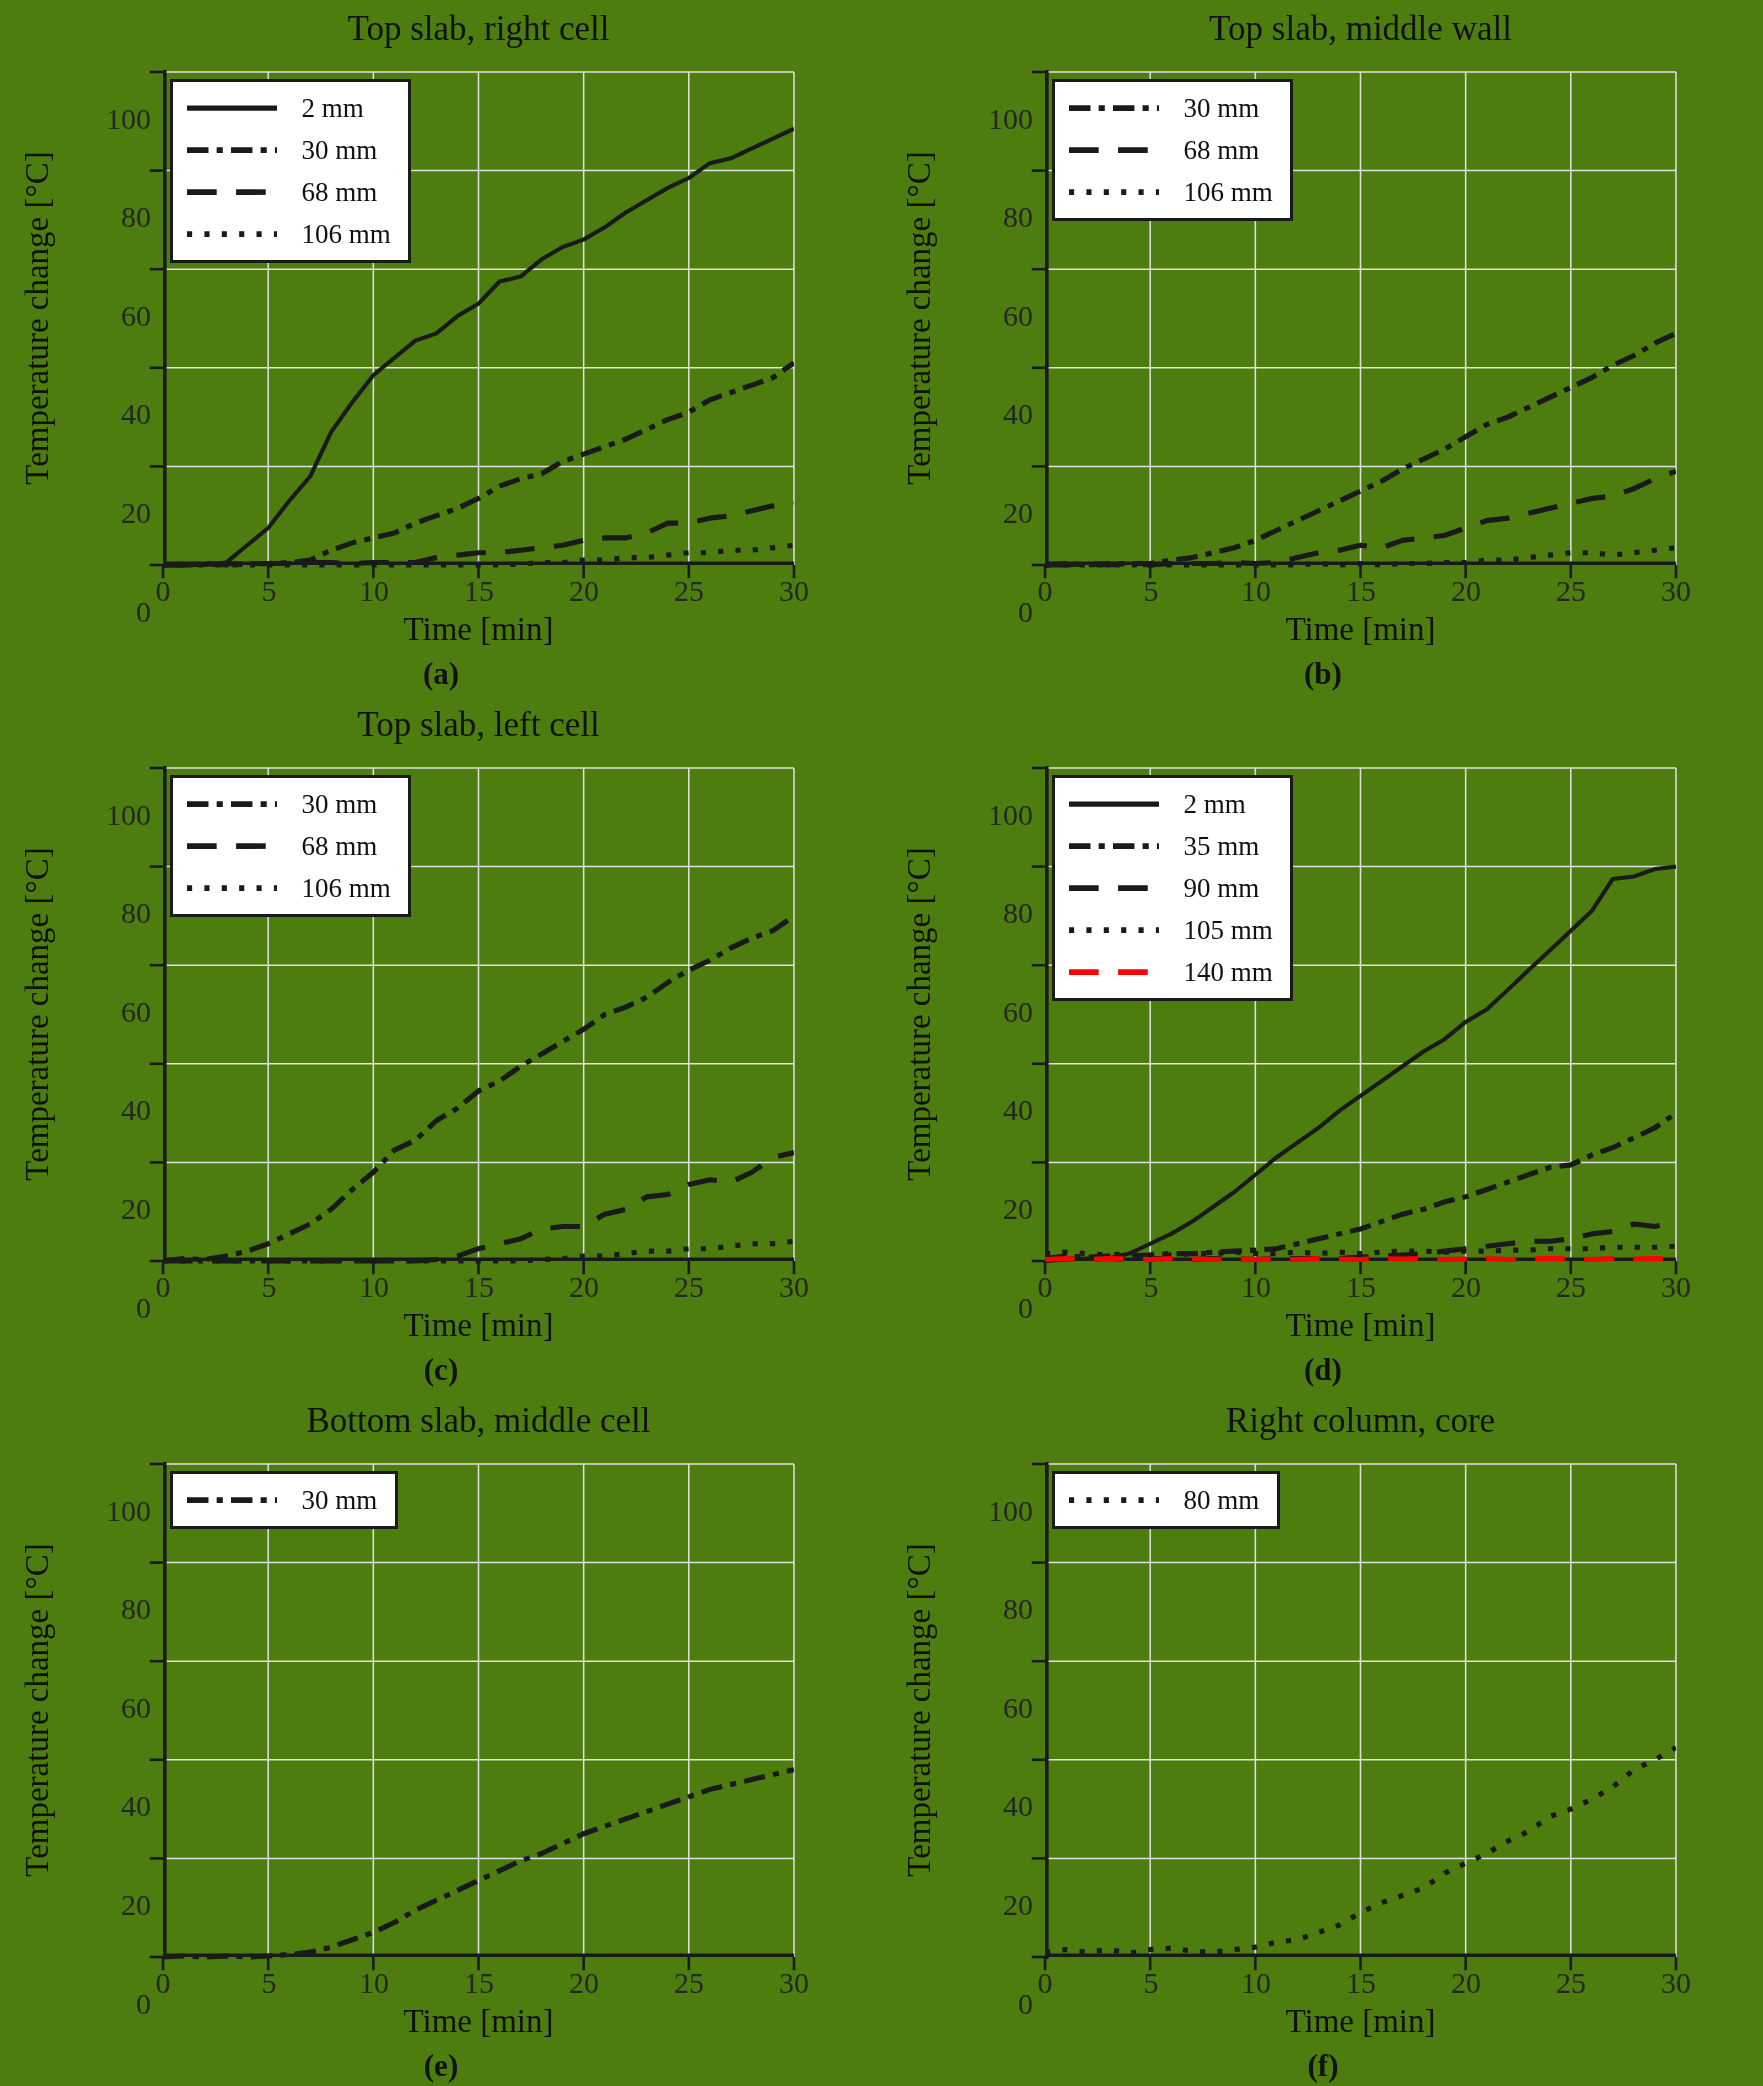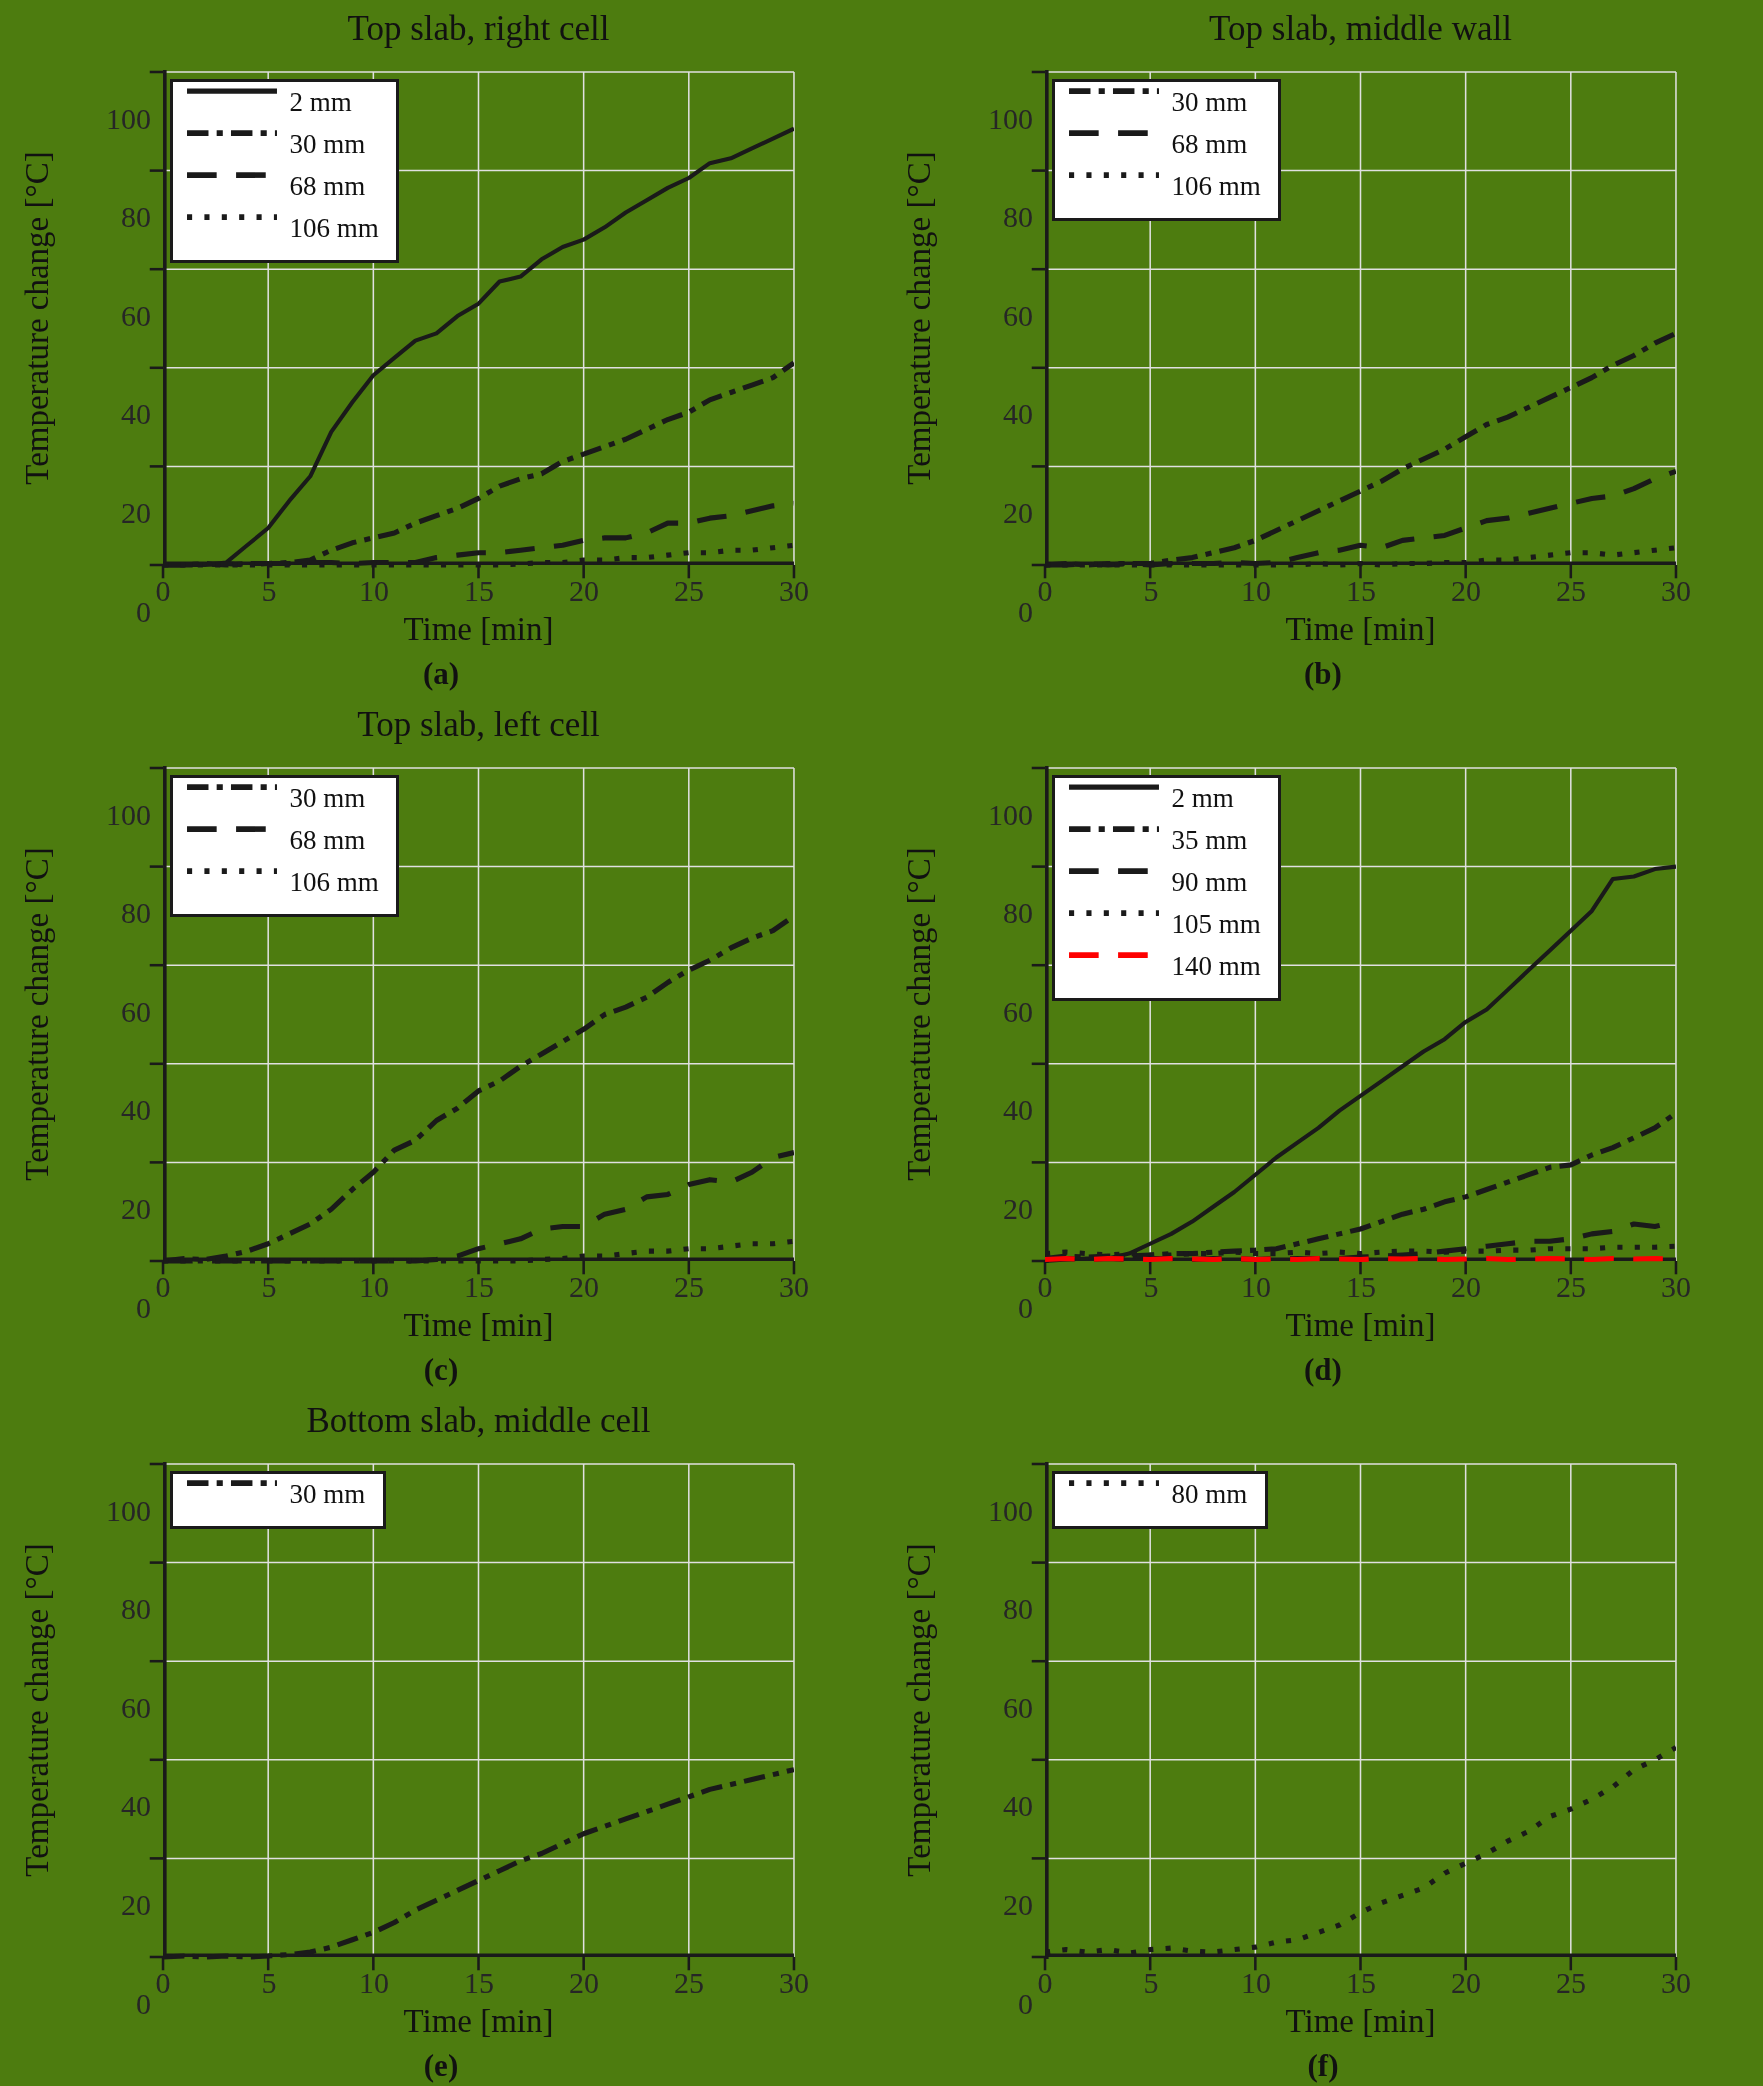--- a/index.html
+++ b/index.html
@@ -36,21 +36,21 @@
   }
   .tick{position:absolute;font-size:30px;color:#262626;line-height:36px;}
   .xtick{width:92px;text-align:center;top:573px;}
   .ytick{width:123px;text-align:right;left:28px;margin-top:47px;}
   .legend{
     position:absolute;left:7.2px;top:7.2px;z-index:2;
     background:#ffffff;border:3.6px solid #1a1a1a;
     padding:5.1px 17.4px 5.1px 13.3px;
     display:flex;flex-direction:column;
   }
-  .legend-row{display:flex;align-items:flex-start;height:42px;gap:11px;}
+  .legend-row{display:flex;align-items:center;height:42px;gap:23px;}
   .legend-label{font-size:27px;color:#111111;white-space:nowrap;}
 </style>
 </head>
 <body>
 
 <div class="page">
 
   <section class="panel">
     <h2 class="title">Top slab, right cell</h2>
     <div class="ylabel">Temperature change [°C]</div>
@@ -441,20 +441,21 @@
       <div class="tick xtick" style="left: 748px;">30</div>
       <div class="tick ytick" style="top: 547px;">0</div>
       <div class="tick ytick" style="top: 448px;">20</div>
       <div class="tick ytick" style="top: 349px;">40</div>
       <div class="tick ytick" style="top: 251px;">60</div>
       <div class="tick ytick" style="top: 152px;">80</div>
       <div class="tick ytick" style="top: 54px;">100</div>
     </section>
 
   <section class="panel">
+    <h2 class="title">Right column, core</h2>
     <div class="ylabel">Temperature change [°C]</div>
     <div class="plot">
         <svg class="chart" width="631" height="493" viewBox="0 0 1235 965">
           <defs>
             <clipPath id="clip5">
               <rect x="0" y="-6" width="1235" height="977"></rect>
             </clipPath>
           </defs>
           <line x1="205.83333333333331" y1="0" x2="205.83333333333331" y2="965" stroke="#e0e0e0" stroke-width="3"></line>
           <line x1="411.66666666666663" y1="0" x2="411.66666666666663" y2="965" stroke="#e0e0e0" stroke-width="3"></line>

